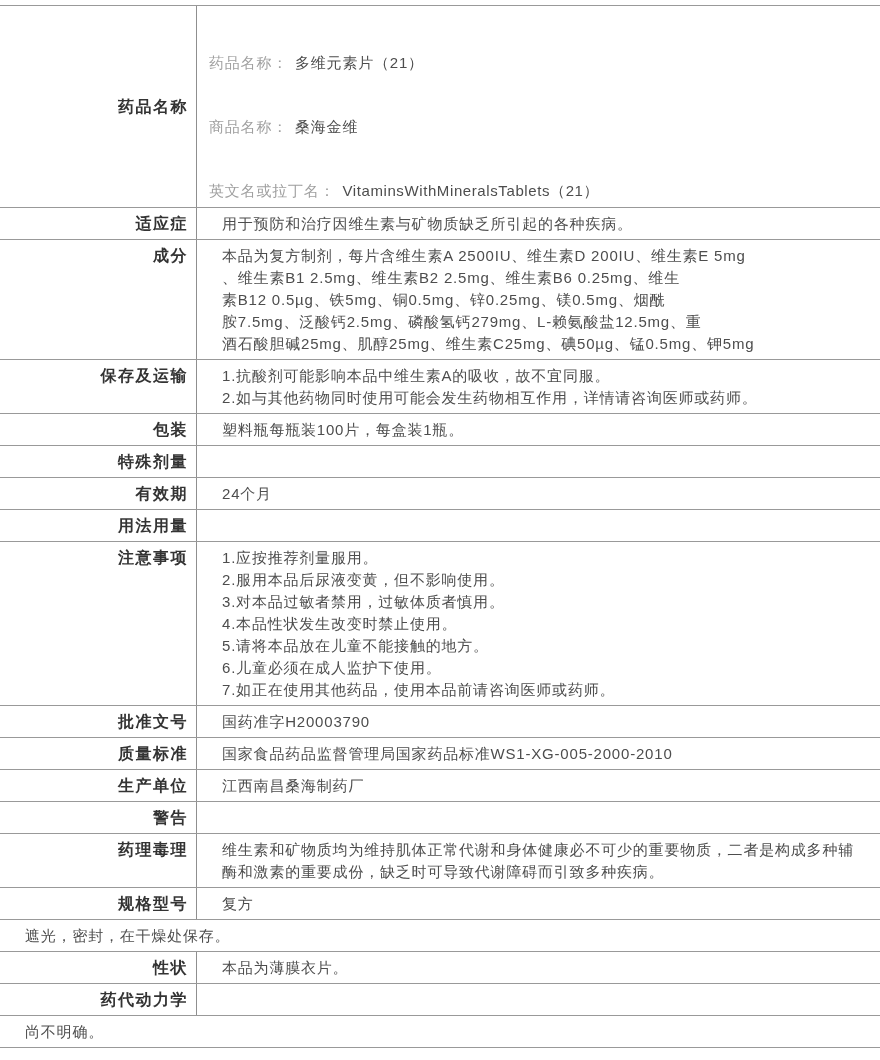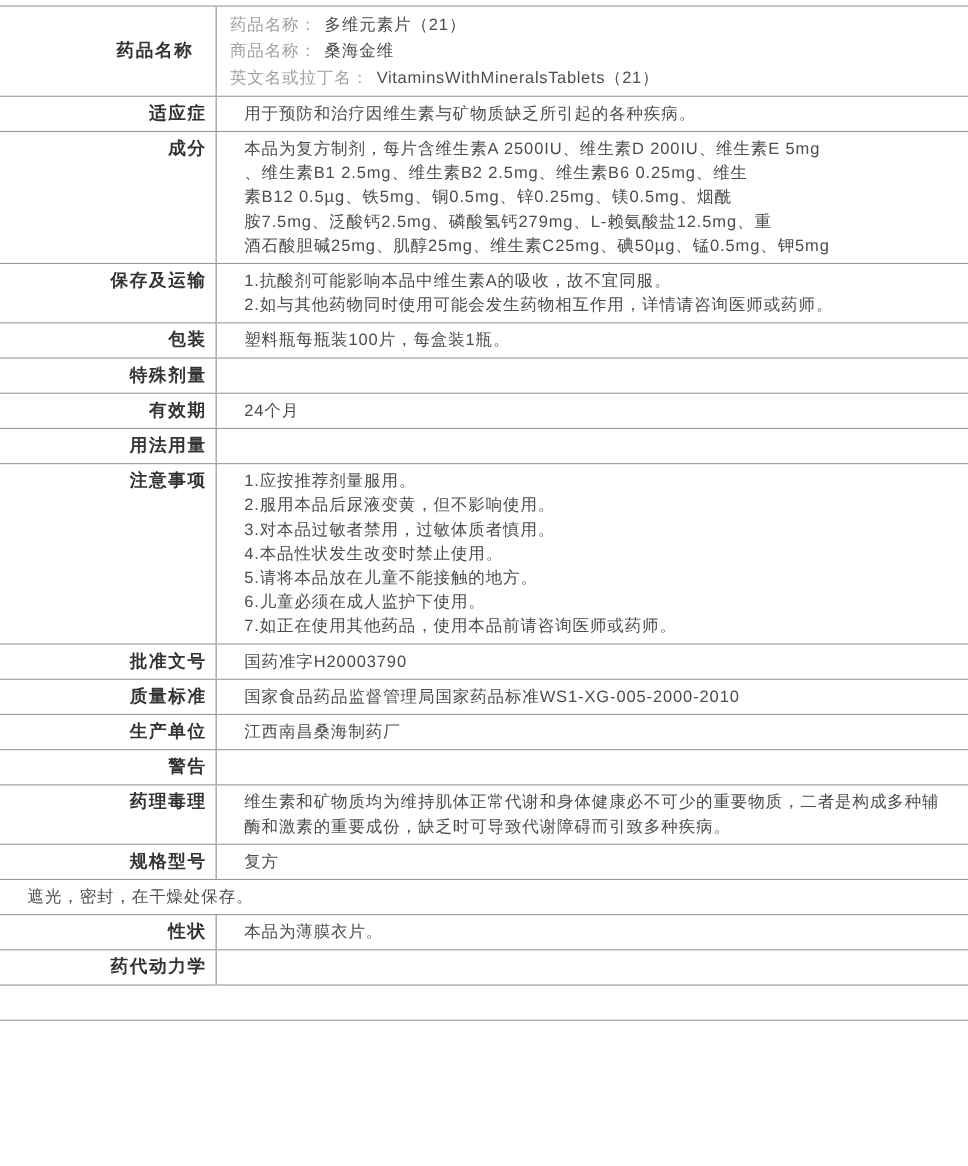--- a/index.html
+++ b/index.html
@@ -43,31 +43,32 @@
     line-height: 22px;
     letter-spacing: 0.8px;
     white-space: pre-line;
   }
   
   .trow.name-row { min-height: 80px; }
   .trow.name-row .tlabel {
     display: flex;
     align-items: center;
     justify-content: flex-end;
-    padding: 0 20px 0 0;
+    padding: 0 8px 0 0;
   }
   .trow.name-row .tcontent {
     padding: 5px 15px 4px 12px;
     display: flex;
     flex-direction: column;
     justify-content: center;
   }
   .name-line {
     line-height: 24px;
     white-space: nowrap;
+    margin-top: 40px;
   }
   .sub-label {
     color: #a0a0a0;
     margin-right: 7px;
   }
   .sub-value {
     color: #4d4d4d;
   }
   .sub-value.latin { letter-spacing: 0.6px; }
 </style>
@@ -182,16 +183,17 @@
       <div class="tlabel">性状</div>
       <div class="tcontent">本品为薄膜衣片。</div>
     </div>
 
     <div class="trow">
       <div class="tlabel">药代动力学</div>
       <div class="tcontent"></div>
     </div>
 
     <div class="trow">
+      <div class="tcontent">尚不明确。</div>
     </div>
 
   </div>
 </div>
 
 </body></html>

